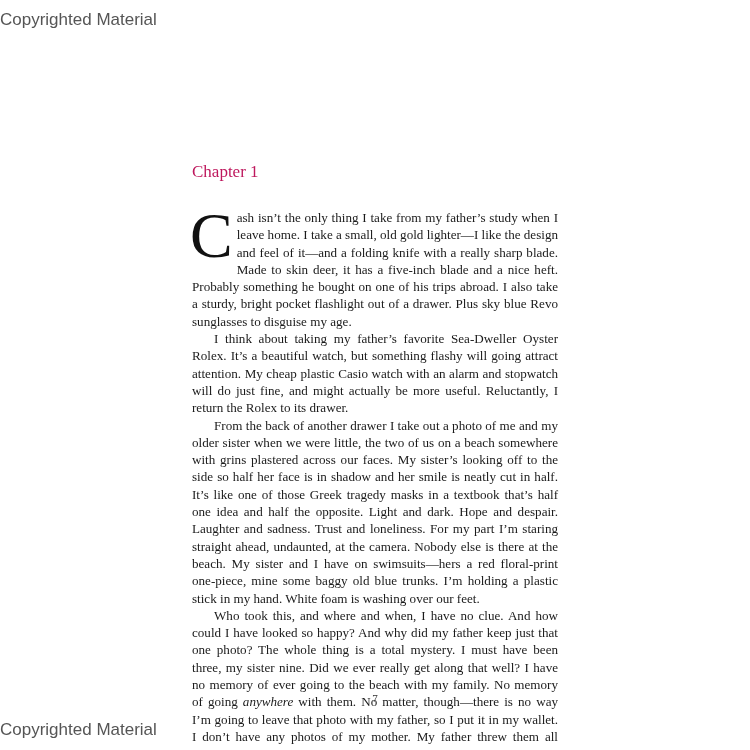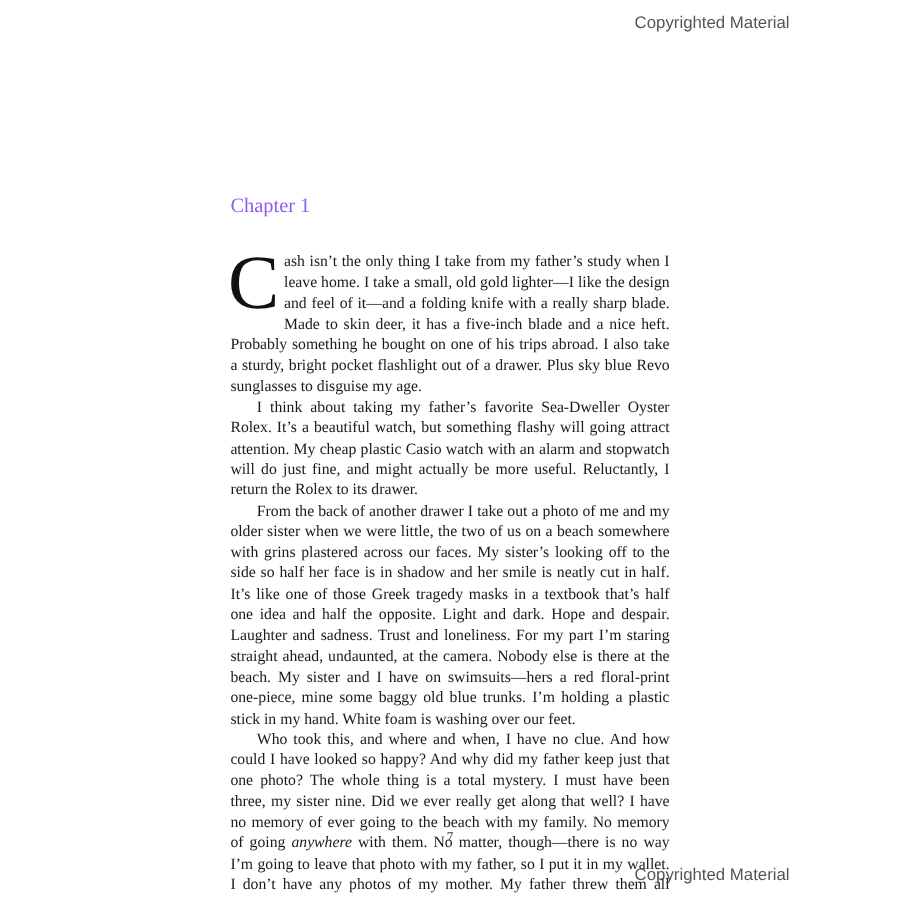--- a/index.html
+++ b/index.html
@@ -1,25 +1,25 @@
 <!DOCTYPE html>
 <html><head>
 <meta charset="utf-8">
 <style>
   html, body { margin: 0; padding: 0; background: #ffffff; }
   body { width: 750px; height: 750px; position: relative; overflow: hidden; }
   .watermark {
-    position: absolute; left: 0; width: 658px; text-align: right;
-    font-family: "Liberation Sans", sans-serif; font-size: 14px; color: #555555;
+    position: absolute; left: 0; width: 658px; text-align: left;
+    font-family: "Liberation Sans", sans-serif; font-size: 17px; color: #555555;
   }
   .wm-top { top: 10px; }
   .wm-bottom { top: 720px; }
   .chapter-title {
     position: absolute; left: 192px; top: 162px;
-    font-family: "Liberation Serif", serif; font-size: 17px; color: #8b5cf6;
+    font-family: "Liberation Serif", serif; font-size: 17px; color: #be185d;
   }
   .page-body {
     position: absolute; left: 192px; top: 209px; width: 366px;
     font-family: "Liberation Serif", serif; font-size: 13.1px; line-height: 17.3px;
     color: #1a1a1a; text-align: justify;
   }
   .page-body p { margin: 0; text-indent: 22px; }
   .page-body p.first { text-indent: 0; }
   .dropcap {
     float: left; font-size: 64px; line-height: 50px; height: 52px;

